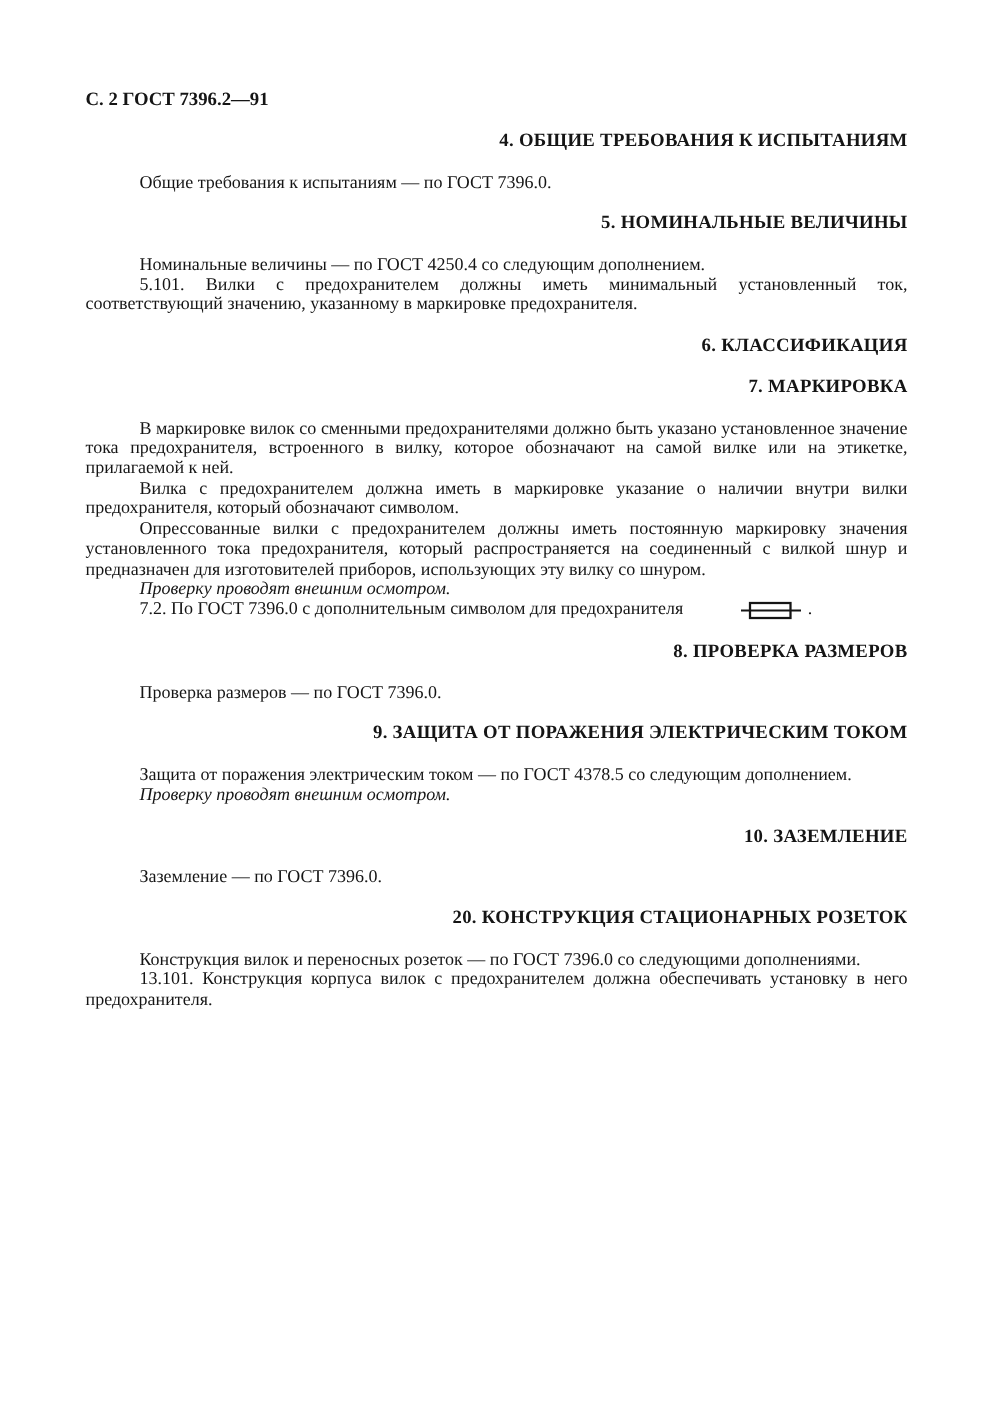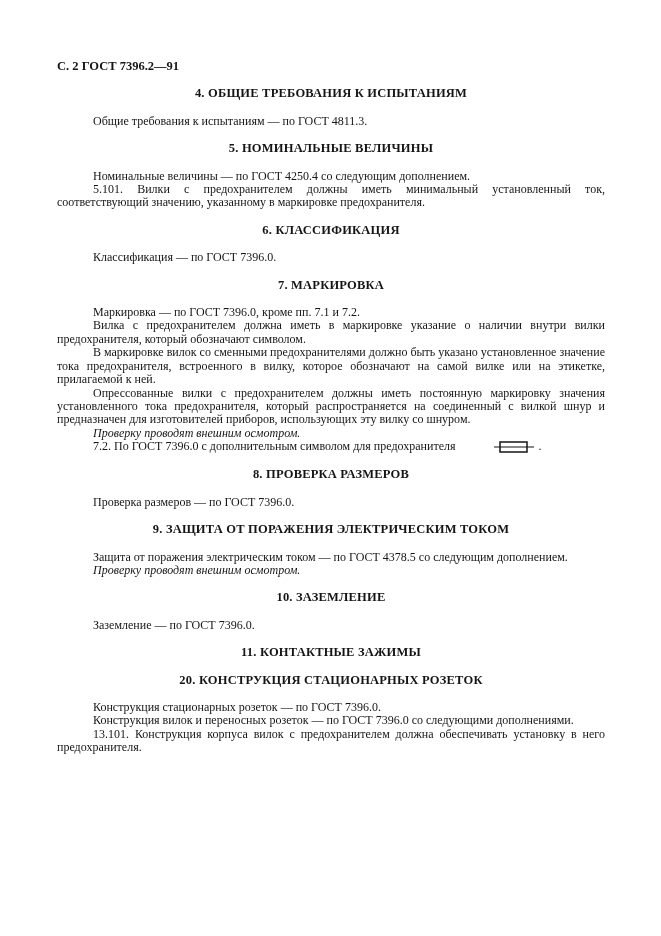--- a/index.html
+++ b/index.html
@@ -22,21 +22,21 @@
   }
   .doc-header {
     font-weight: bold;
     font-size: 12.5px;
     margin: 0 0 4px 0;
     text-align: left;
   }
   .heading {
     font-weight: bold;
     font-size: 12.5px;
-    text-align: center;
+    text-align: right;
     margin: 14px 0 14px 0;
     letter-spacing: 0.2px;
   }
   .para {
     margin: 0;
     text-align: justify;
     text-indent: 36px;
   }
   .para.italic {
     font-style: italic;
@@ -52,51 +52,47 @@
   }
 </style>
 </head>
 <body>
 
 <div class="page">
 
   <div class="doc-header">С. 2 ГОСТ 7396.2—91</div>
 
   <div class="heading">4. ОБЩИЕ ТРЕБОВАНИЯ К ИСПЫТАНИЯМ</div>
-  <p class="para">Общие требования к испытаниям — по ГОСТ 4811.3.</p>
+  <p class="para">Общие требования к испытаниям — по ГОСТ 7396.0.</p>
 
   <div class="heading">5. НОМИНАЛЬНЫЕ ВЕЛИЧИНЫ</div>
   <p class="para">Номинальные величины — по ГОСТ 4250.4 со следующим дополнением.</p>
   <p class="para">5.101. Вилки с предохранителем должны иметь минимальный установленный ток, соответствующий значению, указанному в маркировке предохранителя.</p>
 
   <div class="heading">6. КЛАССИФИКАЦИЯ</div>
-  <p class="para">Классификация — по ГОСТ 7396.0.</p>
 
   <div class="heading">7. МАРКИРОВКА</div>
-  <p class="para">Маркировка — по ГОСТ 7396.0, кроме пп. 7.1 и 7.2.</p>
+  <p class="para">В маркировке вилок со сменными предохранителями должно быть указано установленное значение тока предохранителя, встроенного в вилку, которое обозначают на самой вилке или на этикетке, прилагаемой к ней.</p>
   <p class="para">Вилка с предохранителем должна иметь в маркировке указание о наличии внутри вилки предохранителя, который обозначают символом.</p>
-  <p class="para">В маркировке вилок со сменными предохранителями должно быть указано установленное значение тока предохранителя, встроенного в вилку, которое обозначают на самой вилке или на этикетке, прилагаемой к ней.</p>
   <p class="para">Опрессованные вилки с предохранителем должны иметь постоянную маркировку значения установленного тока предохранителя, который распространяется на соединенный с вилкой шнур и предназначен для изготовителей приборов, использующих эту вилку со шнуром.</p>
   <p class="para italic">Проверку проводят внешним осмотром.</p>
   <p class="para"><span>7.2. По ГОСТ 7396.0 с дополнительным символом для предохранителя</span><span class="fuse-wrap"><svg width="40" height="14" viewBox="0 0 40 14" aria-hidden="true">
           <line x1="0" y1="7" x2="40" y2="7" stroke="#151515" stroke-width="1.2"></line>
           <rect x="6" y="2" width="27" height="10" fill="none" stroke="#151515" stroke-width="1.5"></rect>
         </svg></span><span class="suffix">.</span></p>
 
   <div class="heading">8. ПРОВЕРКА РАЗМЕРОВ</div>
   <p class="para">Проверка размеров — по ГОСТ 7396.0.</p>
 
   <div class="heading">9. ЗАЩИТА ОТ ПОРАЖЕНИЯ ЭЛЕКТРИЧЕСКИМ ТОКОМ</div>
   <p class="para">Защита от поражения электрическим током — по ГОСТ 4378.5 со следующим дополнением.</p>
   <p class="para italic">Проверку проводят внешним осмотром.</p>
 
   <div class="heading">10. ЗАЗЕМЛЕНИЕ</div>
   <p class="para">Заземление — по ГОСТ 7396.0.</p>
 
-  <div class="heading">11. КОНТАКТНЫЕ ЗАЖИМЫ</div>
 
   <div class="heading">20. КОНСТРУКЦИЯ СТАЦИОНАРНЫХ РОЗЕТОК</div>
-  <p class="para">Конструкция стационарных розеток — по ГОСТ 7396.0.</p>
 
   <p class="para">Конструкция вилок и переносных розеток — по ГОСТ 7396.0 со следующими дополнениями.</p>
   <p class="para">13.101. Конструкция корпуса вилок с предохранителем должна обеспечивать установку в него предохранителя.</p>
 
 </div>
 
 </body></html>

